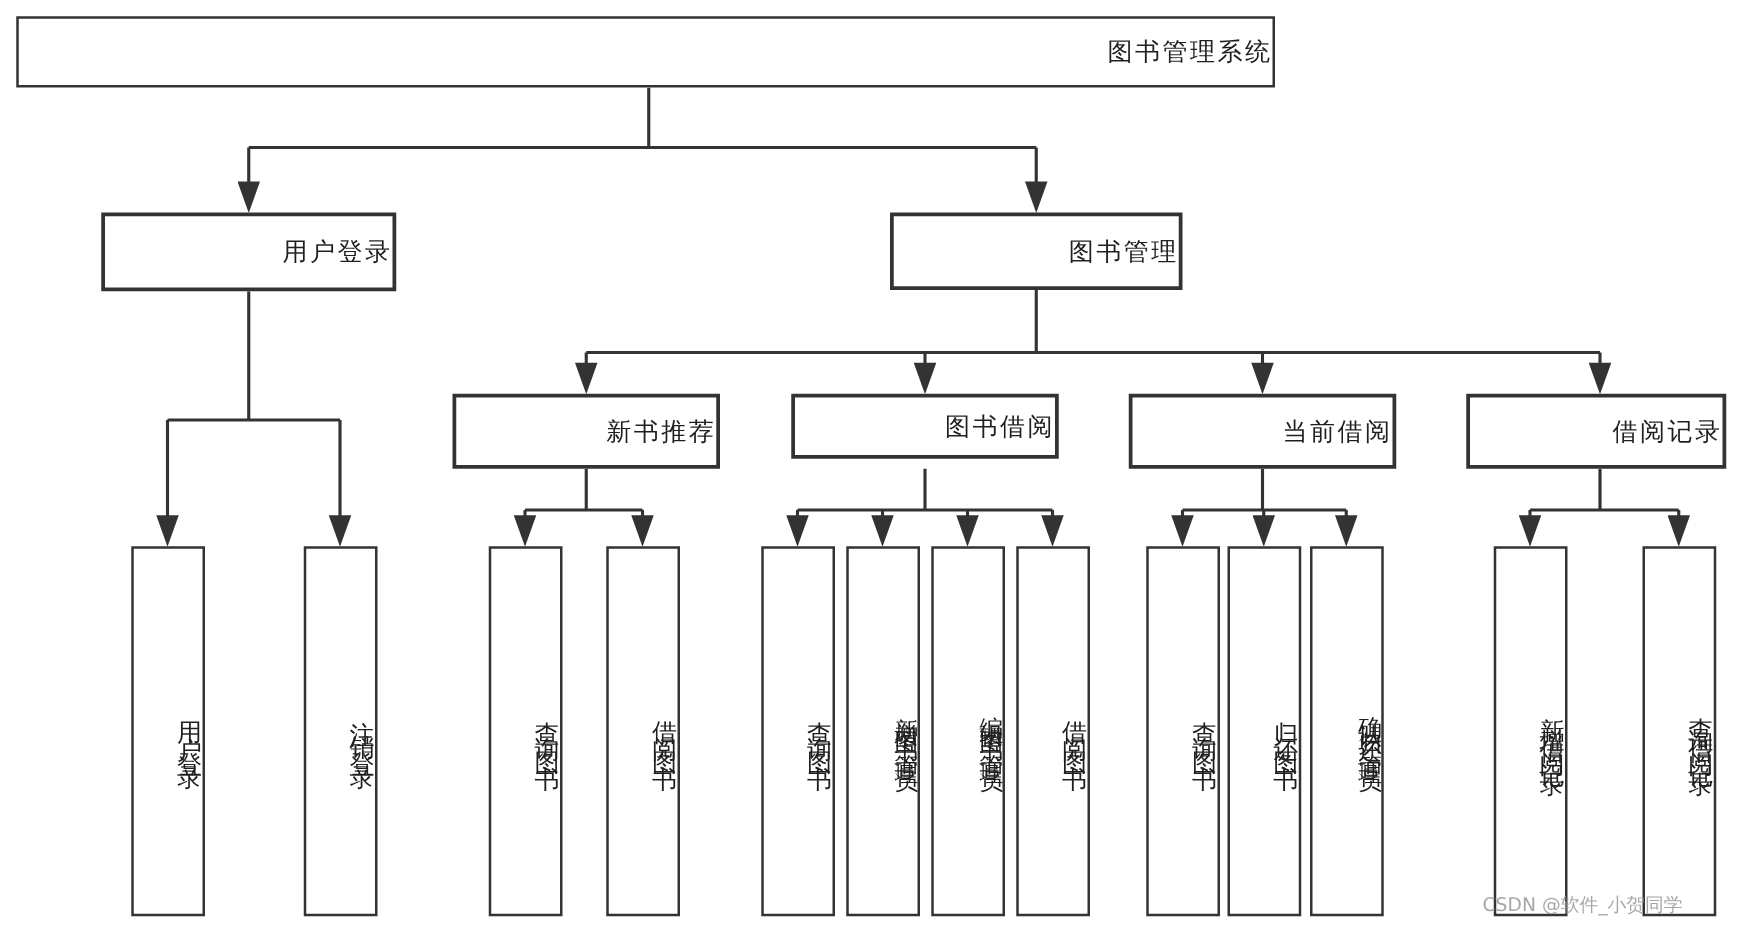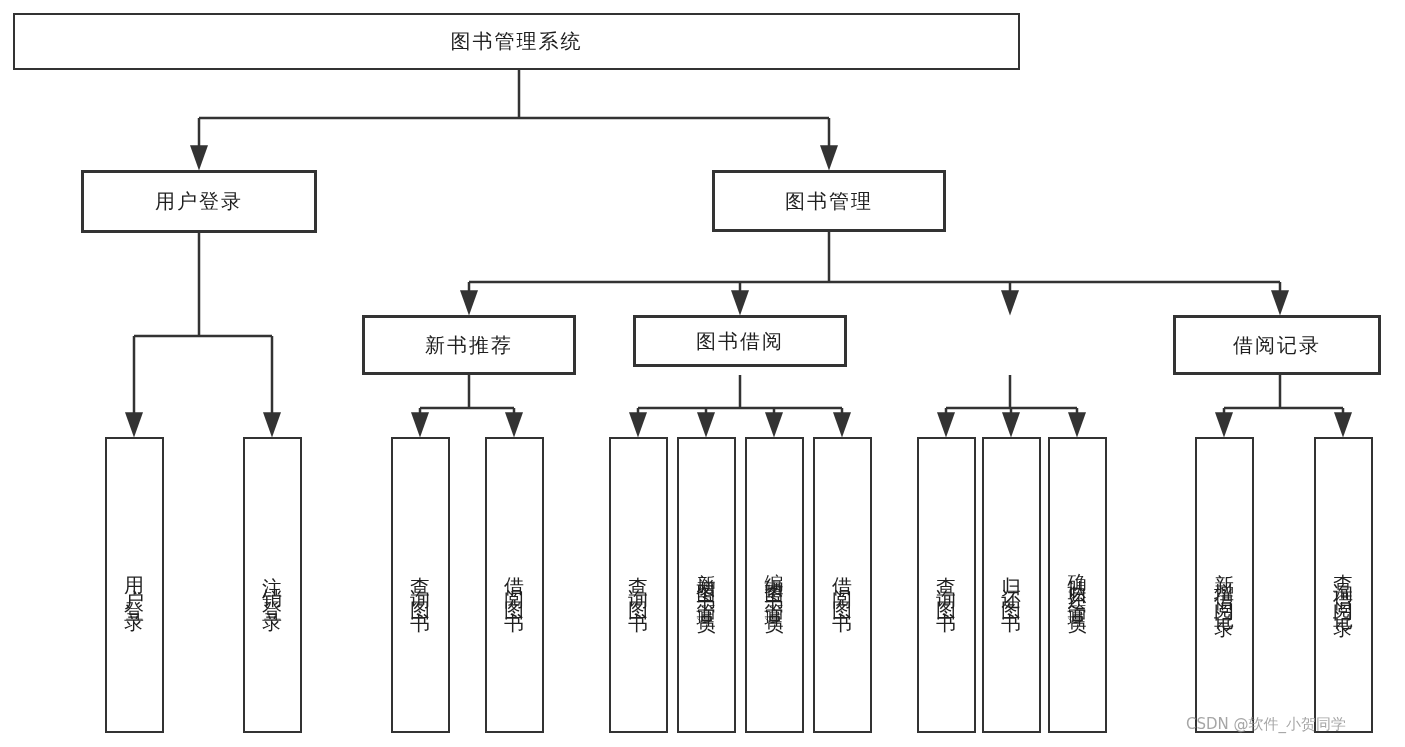--- a/index.html
+++ b/index.html
@@ -16,21 +16,21 @@
     left: 0; top: 0;
     width: 1405px; height: 747px;
   }
   .box {
     position: absolute;
     background: #ffffff;
     border: 3px solid #333333;
     box-sizing: border-box;
     display: flex;
     align-items: center;
-    justify-content: center;
+    justify-content: flex-end;
     color: #1f1f1f;
   }
   .h-label {
     font-size: 20px;
     letter-spacing: 2px;
     white-space: nowrap;
   }
   .leaf {
     top: 437px;
     width: 59px;
@@ -114,20 +114,23 @@
   <div class="box" style="left:362px; top:315px; width:214px; height:60px;">
     <span class="h-label">新书推荐</span>
   </div>
 
   <div class="box" style="left:712px; top:170px; width:234px; height:62px;">
     <span class="h-label">图书管理</span>
   </div>
   <div class="box" style="left:633px; top:315px; width:214px; height:52px;">
     <span class="h-label">图书借阅</span>
   </div>
+  <div class="box" style="left:903px; top:315px; width:214px; height:60px;">
+    <span class="h-label">当前借阅</span>
+  </div>
   <div class="box" style="left:1173px; top:315px; width:208px; height:60px;">
     <span class="h-label">借阅记录</span>
   </div>
 
   <div class="box leaf" style="left:105px;">
     <span class="v-text">用户登录</span>
   </div>
   <div class="box leaf" style="left:243px;">
     <span class="v-text">注销登录</span>
   </div>

